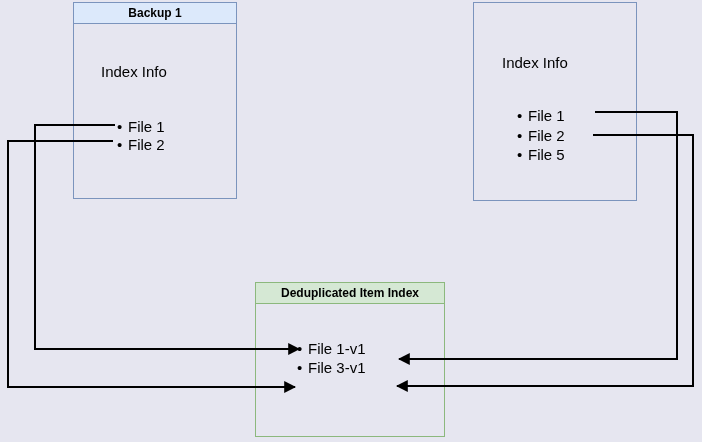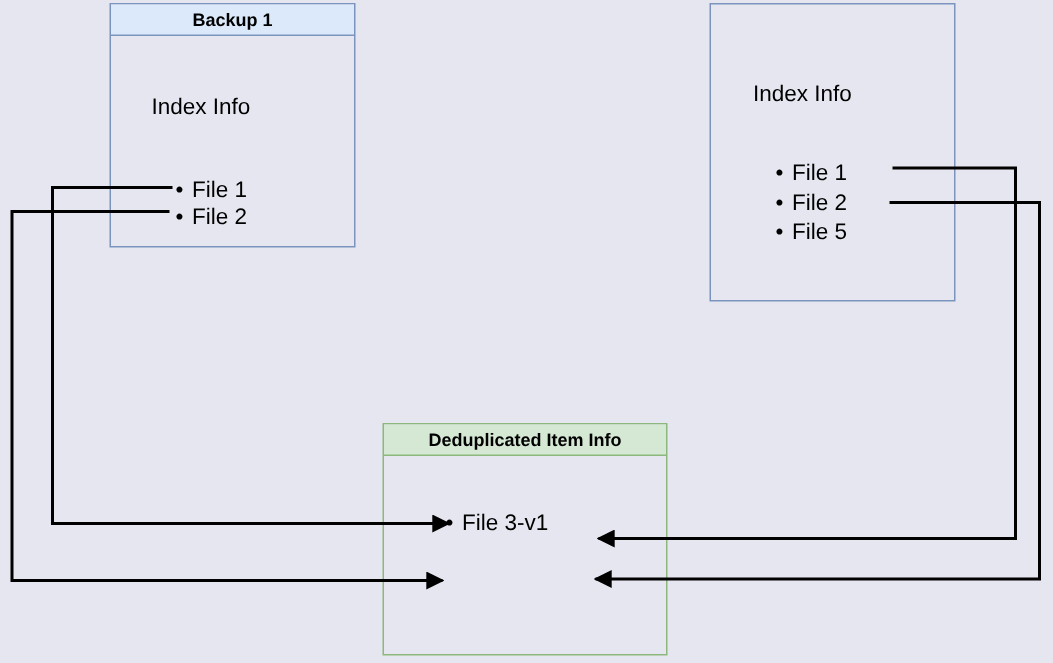--- a/index.html
+++ b/index.html
@@ -45,21 +45,21 @@
     padding: 0;
     list-style: none;
     font-size: 15px;
     white-space: nowrap;
   }
   ul.file-list li::before {
     content: "\2022";
     display: inline-block;
     width: 11px;
   }
-  #backup1-box { left: 73px;  top: 2px;   width: 164px; height: 163px; }
+  #backup1-box { left: 73px;  top: 2px;   width: 164px; height: 197px; }
   #backup2-box { left: 473px; top: 2px;   width: 164px; height: 199px; }
   #dedup-box   { left: 255px; top: 282px; width: 190px; height: 155px; }
 
   #backup1-subtitle { left: 27px; top: 60px; }
   #backup1-files    { left: 43px; top: 115px; line-height: 18px; }
 
   #backup2-subtitle { left: 28px; top: 51px; }
   #backup2-files    { left: 43px; top: 103px; line-height: 19.5px; }
 
   #dedup-files      { left: 41px; top: 56px; line-height: 19px; }
@@ -86,22 +86,23 @@
 <div class="box blue" id="backup2-box">
   <div class="subtitle" id="backup2-subtitle">Index Info</div>
   <ul class="file-list" id="backup2-files">
     <li>File 1</li>
     <li>File 2</li>
     <li>File 5</li>
   </ul>
 </div>
 
 <div class="box green" id="dedup-box">
-  <div class="box-title">Deduplicated Item Info</div>
+  <div class="box-title">Deduplicated Item Index</div>
   <ul class="file-list" id="dedup-files">
+    <li>File 1-v1</li>
     <li>File 3-v1</li>
   </ul>
 </div>
 
 <svg id="arrow-layer" xmlns="http://www.w3.org/2000/svg">
     <defs>
       <marker id="arrowhead" viewBox="0 0 10 10" refX="9" refY="5" markerWidth="6" markerHeight="6" orient="auto">
         <path d="M0,0 L10,5 L0,10 z" fill="#000000"></path>
       </marker>
     </defs>

